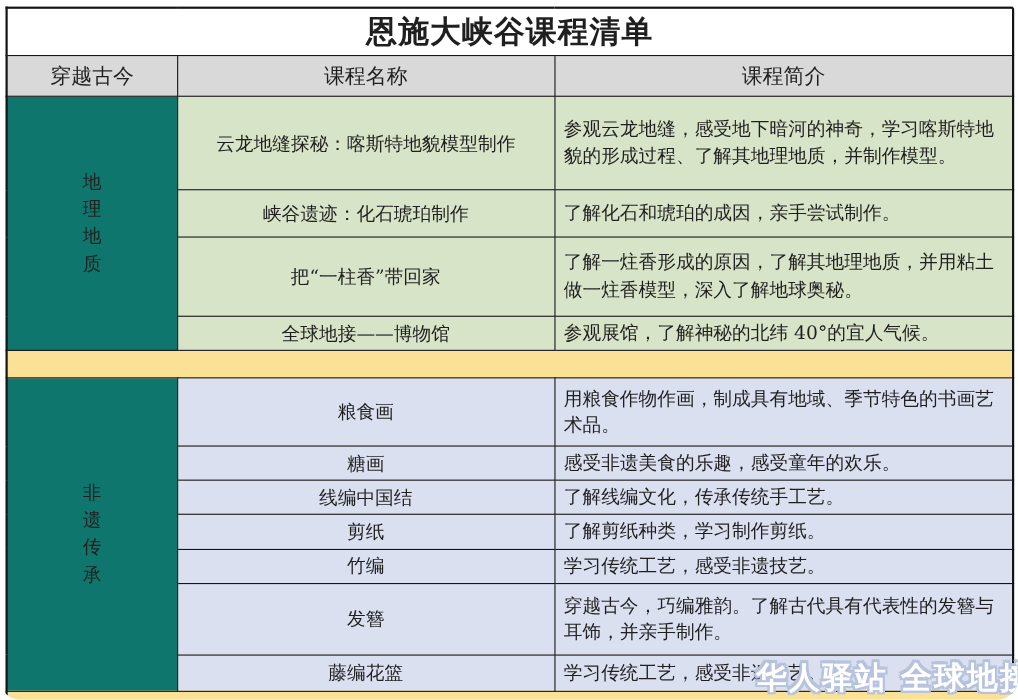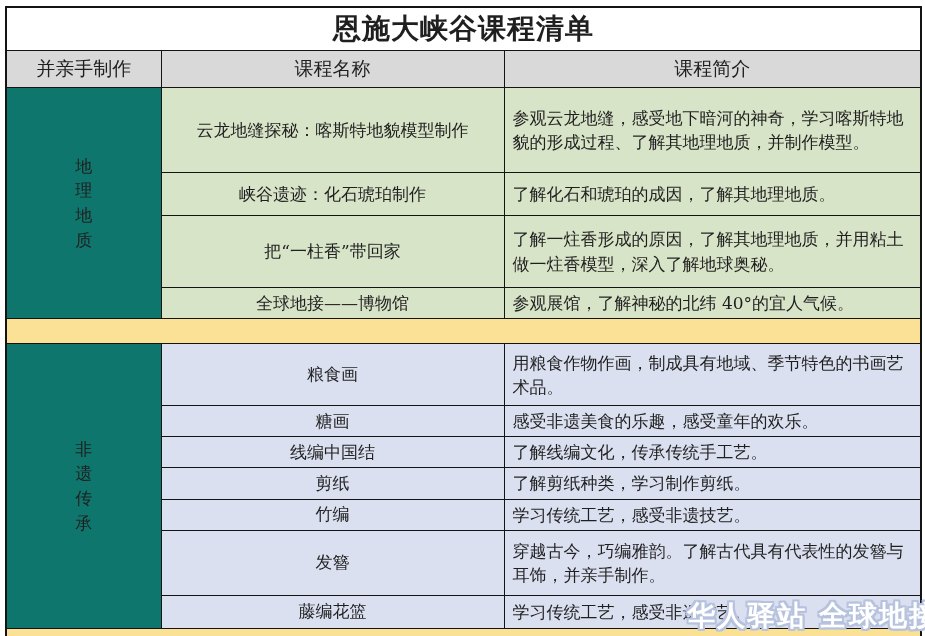--- a/index.html
+++ b/index.html
@@ -7,20 +7,21 @@
     width: 925px; height: 636px;
     background: #ffffff;
     overflow: hidden;
     font-family: "DejaVu Serif", "Liberation Serif", serif;
     color: #1f1f1f;
   }
   .page {
     position: relative;
     width: 925px; height: 636px;
     overflow: hidden;
+    border-radius: 18px;
   }
   table.course-table {
     border-collapse: collapse;
     table-layout: fixed;
     width: 915px;
     margin: 6px 0 0 5px;
     border: 2px solid #141414;
   }
   col.c-type { width: 155px; }
   col.c-name { width: 343px; }
@@ -84,35 +85,35 @@
         <col class="c-name">
         <col class="c-desc">
     </colgroup>
 
     <tbody>
         <tr style="height:40px;">
       <td colspan="3" class="title-cell">恩施大峡谷课程清单</td>
     </tr>
 
     <tr class="r-head" style="height:37px;">
-      <th>并亲手制作</th>
+      <th>穿越古今</th>
       <th>课程名称</th>
       <th>课程简介</th>
     </tr>
 
     <tr class="sec-geo" style="height:85px;">
       <td rowspan="4" class="type-cell">
         <span class="vtext">地理地质</span>
       </td>
       <td class="name-cell">云龙地缝探秘：喀斯特地貌模型制作</td>
       <td class="desc-cell">参观云龙地缝，感受地下暗河的神奇，学习喀斯特地貌的形成过程、了解其地理地质，并制作模型。</td>
     </tr>
     <tr class="sec-geo" style="height:43px;">
       <td class="name-cell">峡谷遗迹：化石琥珀制作</td>
-      <td class="desc-cell">了解化石和琥珀的成因，了解其地理地质。</td>
+      <td class="desc-cell">了解化石和琥珀的成因，亲手尝试制作。</td>
     </tr>
     <tr class="sec-geo" style="height:72px;padding-left:40px;">
       <td class="name-cell">把“一柱香”带回家</td>
       <td class="desc-cell">了解一炷香形成的原因，了解其地理地质，并用粘土做一炷香模型，深入了解地球奥秘。</td>
     </tr>
     <tr class="sec-geo" style="height:28px;">
       <td class="name-cell">全球地接——博物馆</td>
       <td class="desc-cell">参观展馆，了解神秘的北纬 40°的宜人气候。</td>
     </tr>
 

